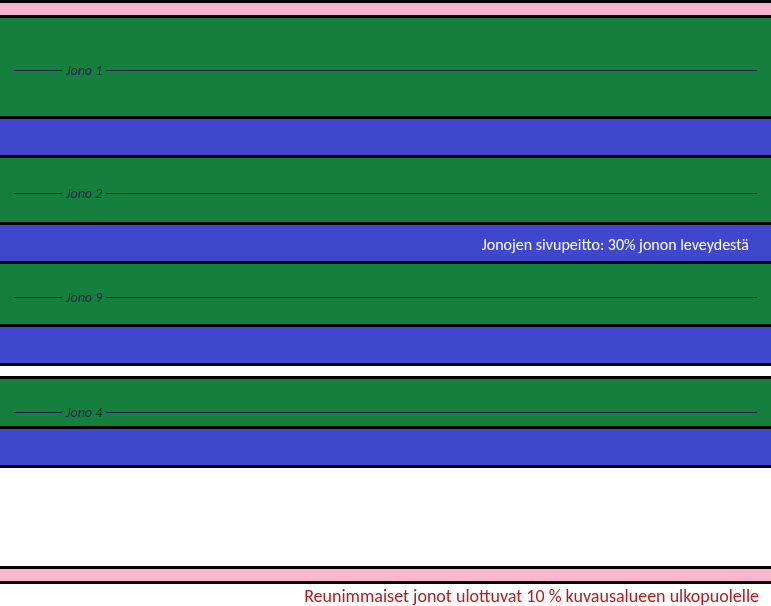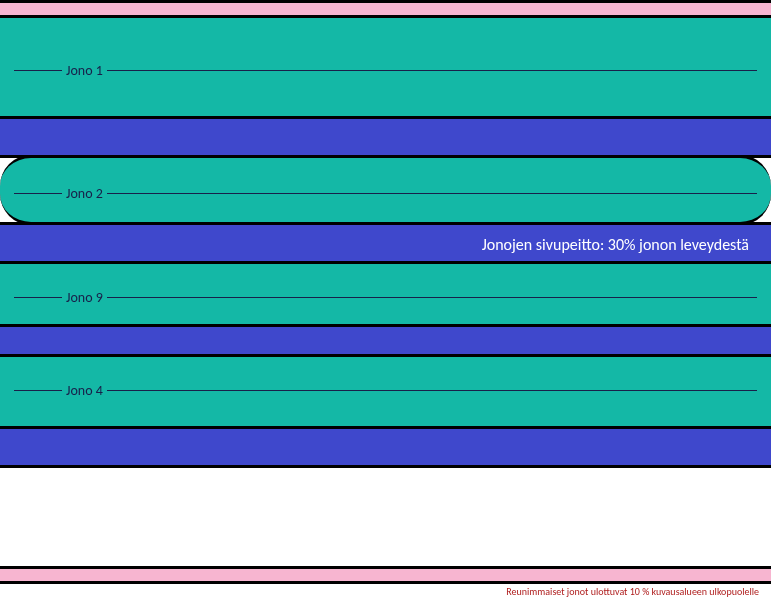--- a/index.html
+++ b/index.html
@@ -18,21 +18,21 @@
     height: 606px;
   }
   .band {
     position: absolute;
     left: 0;
     width: 100%;
     border-top: 3px solid #000;
     border-bottom: 3px solid #000;
   }
   .pink { background: #f7b5d0; }
-  .lightblue { background: #14b8a6; }
+  .lightblue { background: #15803d; font-style: italic; }
   .darkblue { background: #3f48cc; }
   .row-label-wrap {
     position: absolute;
     left: 14px;
     right: 14px;
     height: 20px;
     display: flex;
     align-items: center;
   }
   .tick-left, .tick-right {
@@ -50,21 +50,21 @@
   .overlap-label {
     position: absolute;
     color: #fff;
     font-size: 16px;
     right: 22px;
     white-space: nowrap;
   }
   .footnote {
     position: absolute;
     color: #b02020;
-    font-size: 10px;
+    font-size: 18px;
     right: 12px;
     white-space: nowrap;
   }
 </style>
 </head>
 <body>
 
 <div class="diagram">
 
   <div class="band pink" style="top:0; height:18px;"></div>
@@ -72,21 +72,21 @@
   <div class="band lightblue" style="top:15px; height:104px;">
     <div class="row-label-wrap" style="top:42px;">
       <div class="tick-left"></div>
       <span class="row-label">Jono 1</span>
       <div class="tick-right"></div>
     </div>
   </div>
 
   <div class="band darkblue" style="top:116px; height:42px;"></div>
 
-  <div class="band lightblue" style="top:155px; height:70px;border-radius:31px;">
+  <div class="band lightblue" style="top:155px; height:70px;">
     <div class="row-label-wrap" style="top:25px;">
       <div class="tick-left"></div>
       <span class="row-label">Jono 2</span>
       <div class="tick-right"></div>
     </div>
   </div>
 
   <div class="band darkblue" style="top:222px; height:42px;">
     <span class="overlap-label" style="top:10px;">Jonojen sivupeitto: 30% jonon leveydestä</span>
   </div>
@@ -94,21 +94,21 @@
   <div class="band lightblue" style="top:261px; height:66px;">
     <div class="row-label-wrap" style="top:23px;">
       <div class="tick-left"></div>
       <span class="row-label">Jono 9</span>
       <div class="tick-right"></div>
     </div>
   </div>
 
   <div class="band darkblue" style="top:324px; height:42px;"></div>
 
-  <div class="band lightblue" style="top:354px; height:84px;">
+  <div class="band lightblue" style="top:376px; height:84px;">
     <div class="row-label-wrap" style="top:23px;">
       <div class="tick-left"></div>
       <span class="row-label">Jono 4</span>
       <div class="tick-right"></div>
     </div>
   </div>
 
   <div class="band darkblue" style="top:426px; height:42px;"></div>
 
 

